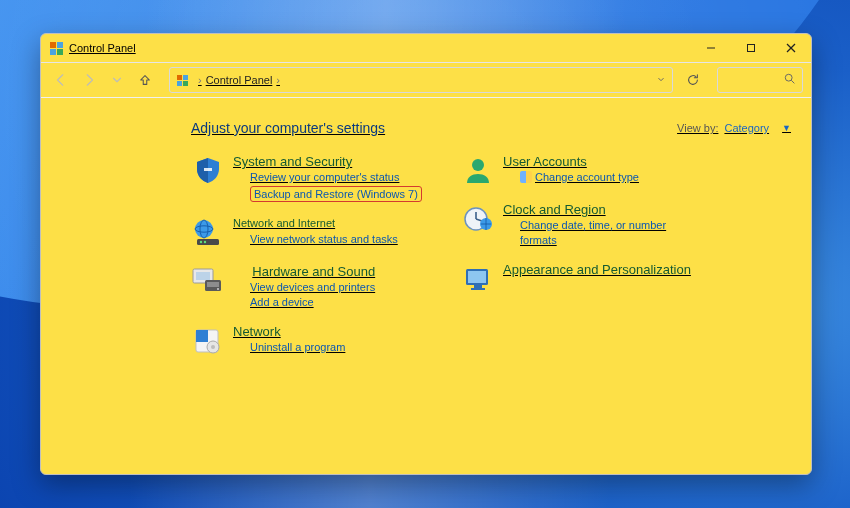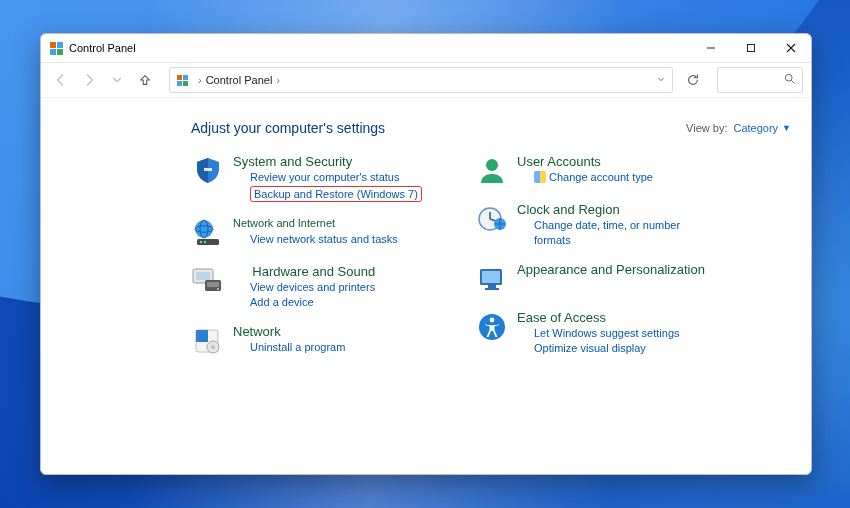--- a/index.html
+++ b/index.html
@@ -1,21 +1,21 @@
 <!DOCTYPE html>
 <html><head>
 <meta charset="utf-8">
 <style>
   html,body{margin:0;padding:0;width:850px;height:508px;overflow:hidden;font-family:"Segoe UI",Arial,sans-serif;font-size:12px;}
   .desktop{width:850px;height:508px;background:#0a4dd6;position:relative;}
   .desktop-bg{position:absolute;inset:0;background:radial-gradient(1000px 600px at 90% 60%,#3a8be0 0%,#1a5fc8 40%,#063ba8 100%);overflow:hidden}
   .swoosh{position:absolute;border-radius:50%;}
   .sw1{width:1300px;height:900px;left:-400px;top:-600px;background:radial-gradient(circle at 60% 80%,rgba(255,255,255,0.15),rgba(255,255,255,0) 60%),linear-gradient(130deg,#5fb3ff 0%,#1e6fe0 80%);transform:rotate(-12deg);}
   .sw2{width:1200px;height:900px;left:-200px;top:-80px;background:linear-gradient(100deg,rgba(255,255,255,0) 30%,rgba(255,255,255,0.25) 48%,rgba(255,255,255,0) 66%);transform:rotate(-8deg);}
-  .window{position:absolute;left:40px;top:33px;width:770px;height:440px;background:#ffffff;border:1px solid #bfbfbf;border-radius:6px;box-shadow:0 10px 28px rgba(0,0,0,0.35);display:flex;flex-direction:column;}
+  .window{position:absolute;left:40px;top:33px;width:770px;height:440px;background:#fde047;border:1px solid #bfbfbf;border-radius:6px;box-shadow:0 10px 28px rgba(0,0,0,0.35);display:flex;flex-direction:column;text-decoration:underline;}
   .titlebar{height:28px;display:flex;align-items:center;padding-left:8px;border-bottom:1px solid #e6e6e6;}
   .cp-icon{width:14px;height:14px;display:flex;flex-wrap:wrap;margin-right:6px;}
   .cp-icon span{width:6px;height:6px;margin:0.5px;}
   .ttxt{font-size:11px;color:#000;}
   .tbtns{margin-left:auto;display:flex;}
   .tbtn{width:40px;height:28px;display:flex;align-items:center;justify-content:center;color:#222;}
   .tbtn svg{width:12px;height:12px;}
   .navrow{height:34px;display:flex;align-items:center;padding:0 8px;gap:4px;border-bottom:1px solid #f0f0f0;}
   .nicon{width:24px;height:24px;display:flex;align-items:center;justify-content:center;color:#555;border-radius:3px;}
   .nicon[aria-disabled="true"]{color:#bcbcbc;}
@@ -26,23 +26,23 @@
   .addr .ch{margin:0 4px;color:#777;}
   .addr .spacer{flex:1;}
   .addr .ddown{color:#666;}
   .refresh{margin-left:4px;}
   .search{flex:1;height:24px;border:1px solid #d9d9d9;border-radius:3px;margin-left:8px;display:flex;align-items:center;padding-right:6px;}
   .search .sicon{margin-left:auto;color:#666;}
   .content{flex:1;padding:22px 20px 20px 150px;overflow:auto;}
   .hrow{display:flex;align-items:center;margin-bottom:18px;}
   .hrow h1{font-size:14px;font-weight:400;color:#0b3a7e;margin:0;}
   .view-by{margin-left:auto;font-size:11px;color:#555;display:flex;align-items:center;gap:6px;}
-  .view-by .val{color:#1a66c2;display:flex;align-items:center;gap:4px;}
+  .view-by .val{color:#1a66c2;display:flex;align-items:center;gap:13px;}
   .view-by .dd{font-size:9px;}
-  .cols{display:flex;gap:44px;}
+  .cols{display:flex;gap:30px;}
   .col{flex:0 0 240px;}
   .cat{display:flex;margin-bottom:14px;}
   .cicon{flex:0 0 34px;height:34px;margin-right:8px;display:flex;align-items:center;justify-content:center;}
   .ctext .title{font-size:13px;color:#145a32;margin:0 0 1px 0;}
   .link{font-size:11px;color:#0b57b0;display:block;line-height:15px;text-decoration:none;margin-left:17px;}
   .hl{border:1.5px solid #d43a2f;border-radius:3px;padding:0 3px;display:inline-block;margin-top:1px;}
   .link.hl{line-height:14px;}
   .mini{width:12px;height:12px;display:inline-block;vertical-align:-2px;margin-right:3px;border-radius:2px;}
   .uac-i{background:linear-gradient(90deg,#6fb2ff 50%,#ffd24a 50%);}
 </style>
@@ -246,32 +246,18 @@
                   <rect x="4" y="5" width="22" height="16" rx="1.5" fill="#2f6fb5"></rect>
                   <rect x="6" y="7" width="18" height="12" fill="#8dc6f0"></rect>
                   <rect x="12" y="21" width="8" height="3" fill="#2f6fb5"></rect>
                   <rect x="9" y="24" width="14" height="2" fill="#2f6fb5"></rect>
                 </svg>
               </div>
               <div class="ctext">
                 <a class="title link" style="font-size: 13px; color: rgb(20, 90, 50);">Appearance and Personalization</a>
               </div>
             </div>
-            <div class="cat">
-              <div class="cicon">
-                <svg width="32" height="30" viewBox="0 0 32 30">
-                  <circle cx="16" cy="15" r="13" fill="#1f7fd6"></circle>
-                  <circle cx="16" cy="8" r="2.4" fill="#fff"></circle>
-                  <path d="M8 12c4 1.6 12 1.6 16 0-2 1.6-4 2.1-5.5 2.3V18l3 7h-2l-2.5-6h-2L12.5 25h-2l3-7v-3.7C12 14.1 10 13.6 8 12z" fill="#fff"></path>
-                </svg>
-              </div>
-              <div class="ctext">
-                <a class="title link" style="font-size: 13px; color: rgb(20, 90, 50);">Ease of Access</a>
-                <a class="link">Let Windows suggest settings</a>
-                <a class="link">Optimize visual display</a>
-              </div>
-            </div>
           </div>
       </div>
     </div>
 
   </div>
 </div>
 
 </body></html>

